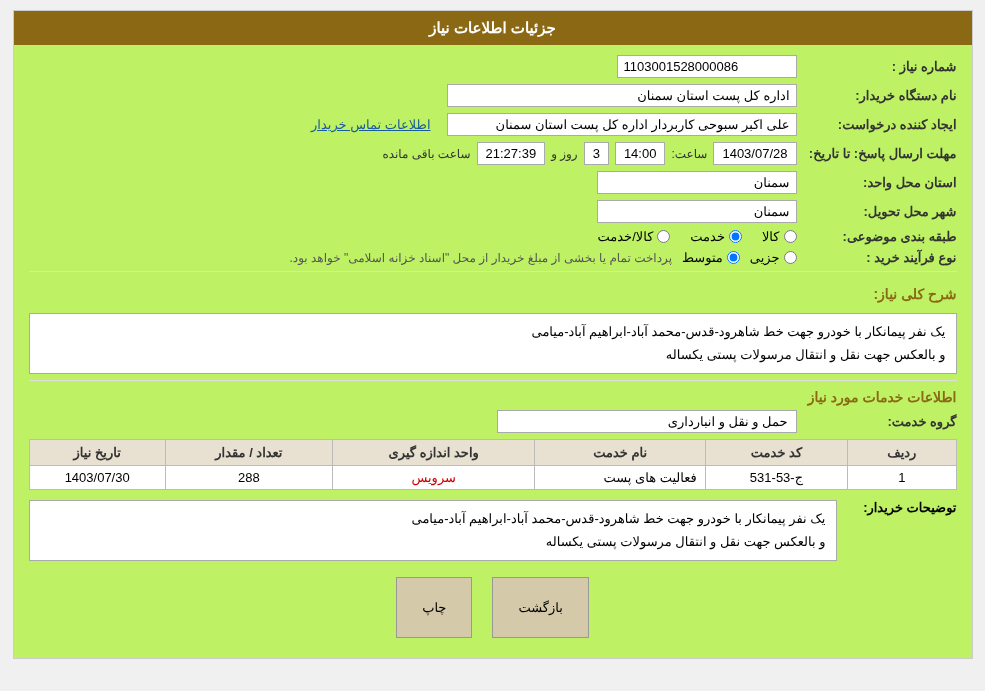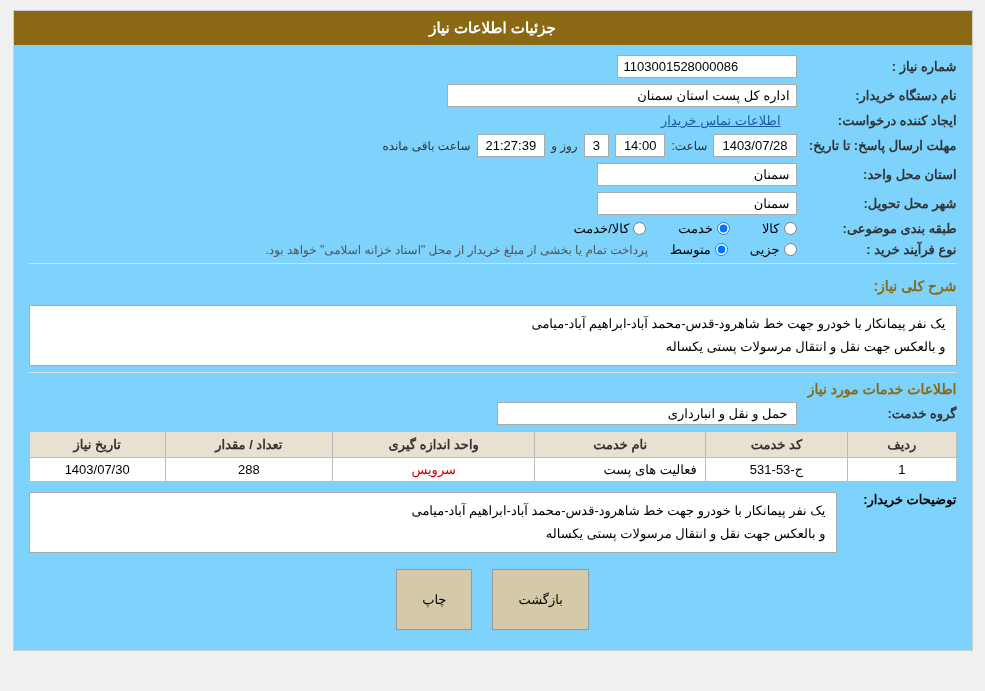--- a/index.html
+++ b/index.html
@@ -5,21 +5,21 @@
     * { box-sizing: border-box; margin: 0; padding: 0; }
     body {
       font-family: Tahoma, Arial, sans-serif;
       font-size: 13px;
       background: #f0f0f0;
       direction: rtl;
       padding: 10px;
     }
 
     .page-container {
-      background: #7dd3fc;
+      background: #bef264;
       border: 1px solid #ccc;
       max-width: 960px;
       margin: 0 auto;
     }
 
     .page-header {
       background: #8B6914;
       color: #fff;
       text-align: center;
       padding: 8px 12px;
@@ -93,21 +93,20 @@
     .radio-group {
       display: flex;
       gap: 20px;
       align-items: center;
     }
 
     .radio-item {
       display: flex;
       align-items: center;
       gap: 4px;
-      margin-left: 12px;
     }
 
     .radio-item input[type="radio"] {
       margin: 0;
     }
 
     .process-row {
       display: flex;
       align-items: center;
       gap: 10px;
@@ -247,20 +246,21 @@
       <span class="info-value number">1103001528000086</span>
     </div>
 
     <div class="info-row">
       <span class="info-label">نام دستگاه خریدار:</span>
       <span class="info-value wide">اداره کل پست استان سمنان</span>
     </div>
 
     <div class="info-row">
       <span class="info-label">ایجاد کننده درخواست:</span>
+      <span class="info-value wide">علی اکبر سبوحی کاربردار اداره کل پست استان سمنان</span>
       <span class="link-text">اطلاعات تماس خریدار</span>
     </div>
 
     <div class="info-row">
       <span class="info-label">مهلت ارسال پاسخ: تا تاریخ:</span>
       <div class="deadline-row">
         <span class="deadline-box">1403/07/28</span>
         <span class="deadline-label">ساعت:</span>
         <span class="deadline-box">14:00</span>
         <span class="deadline-box">3</span>

